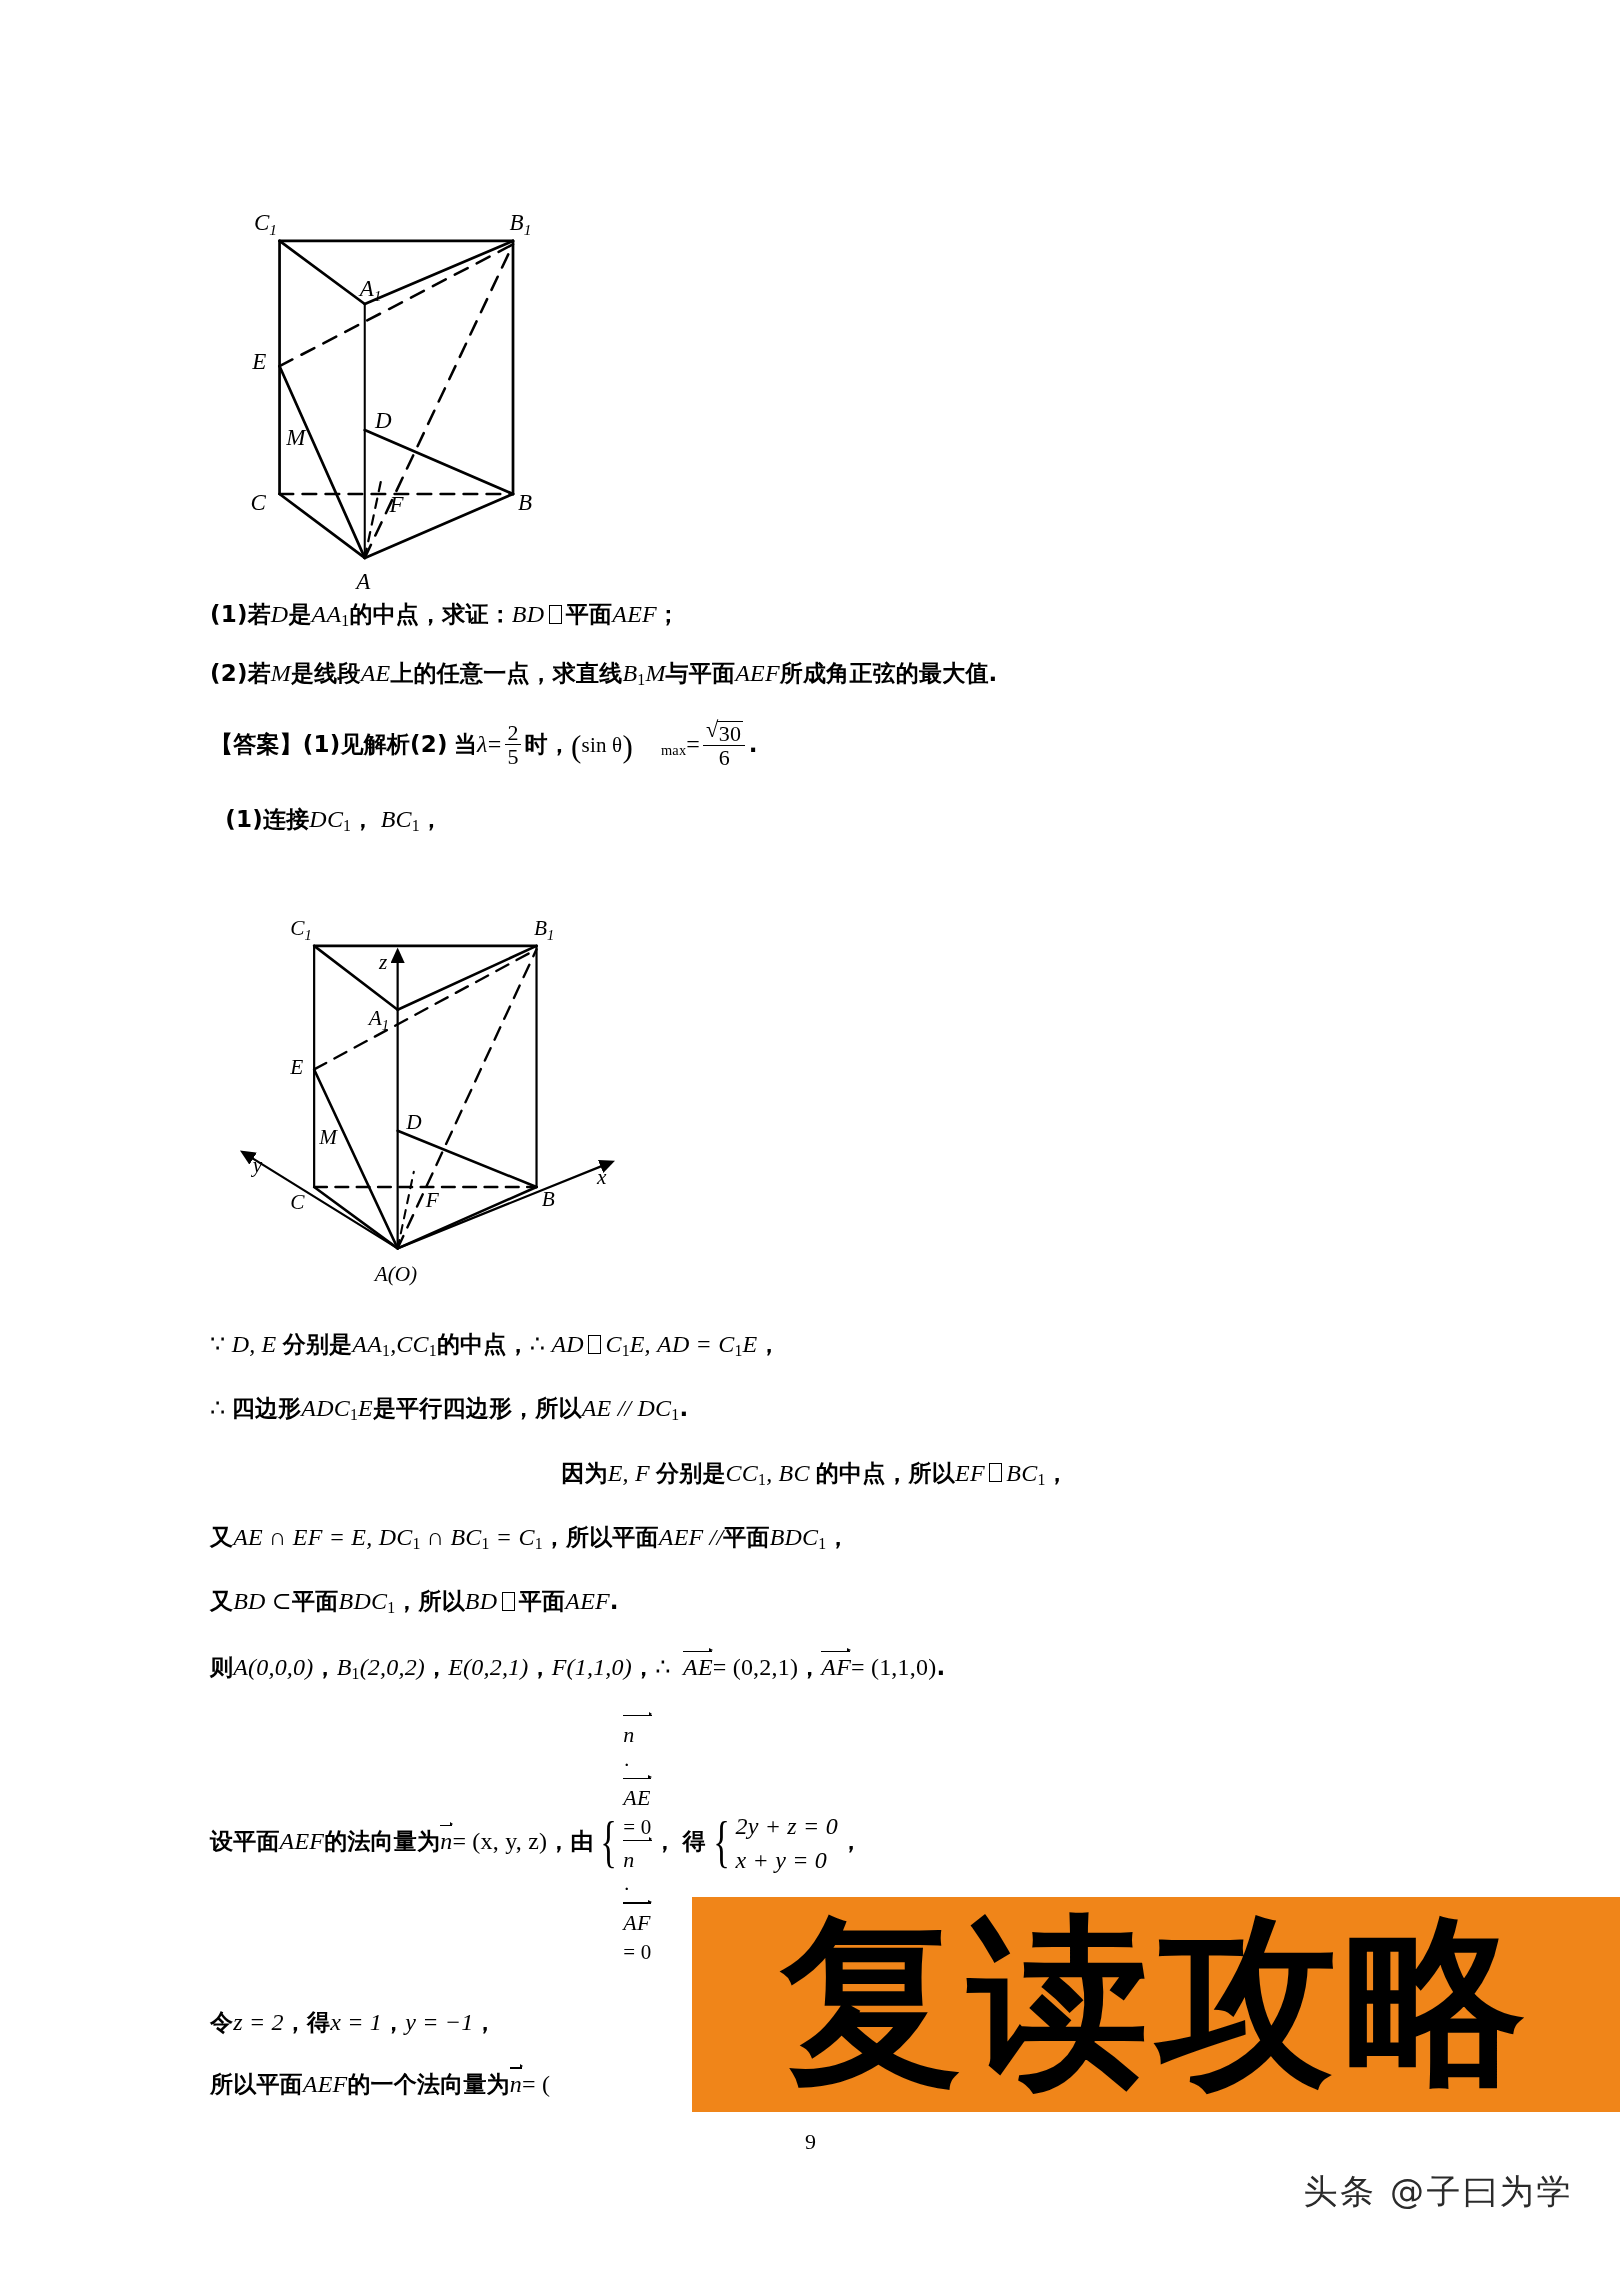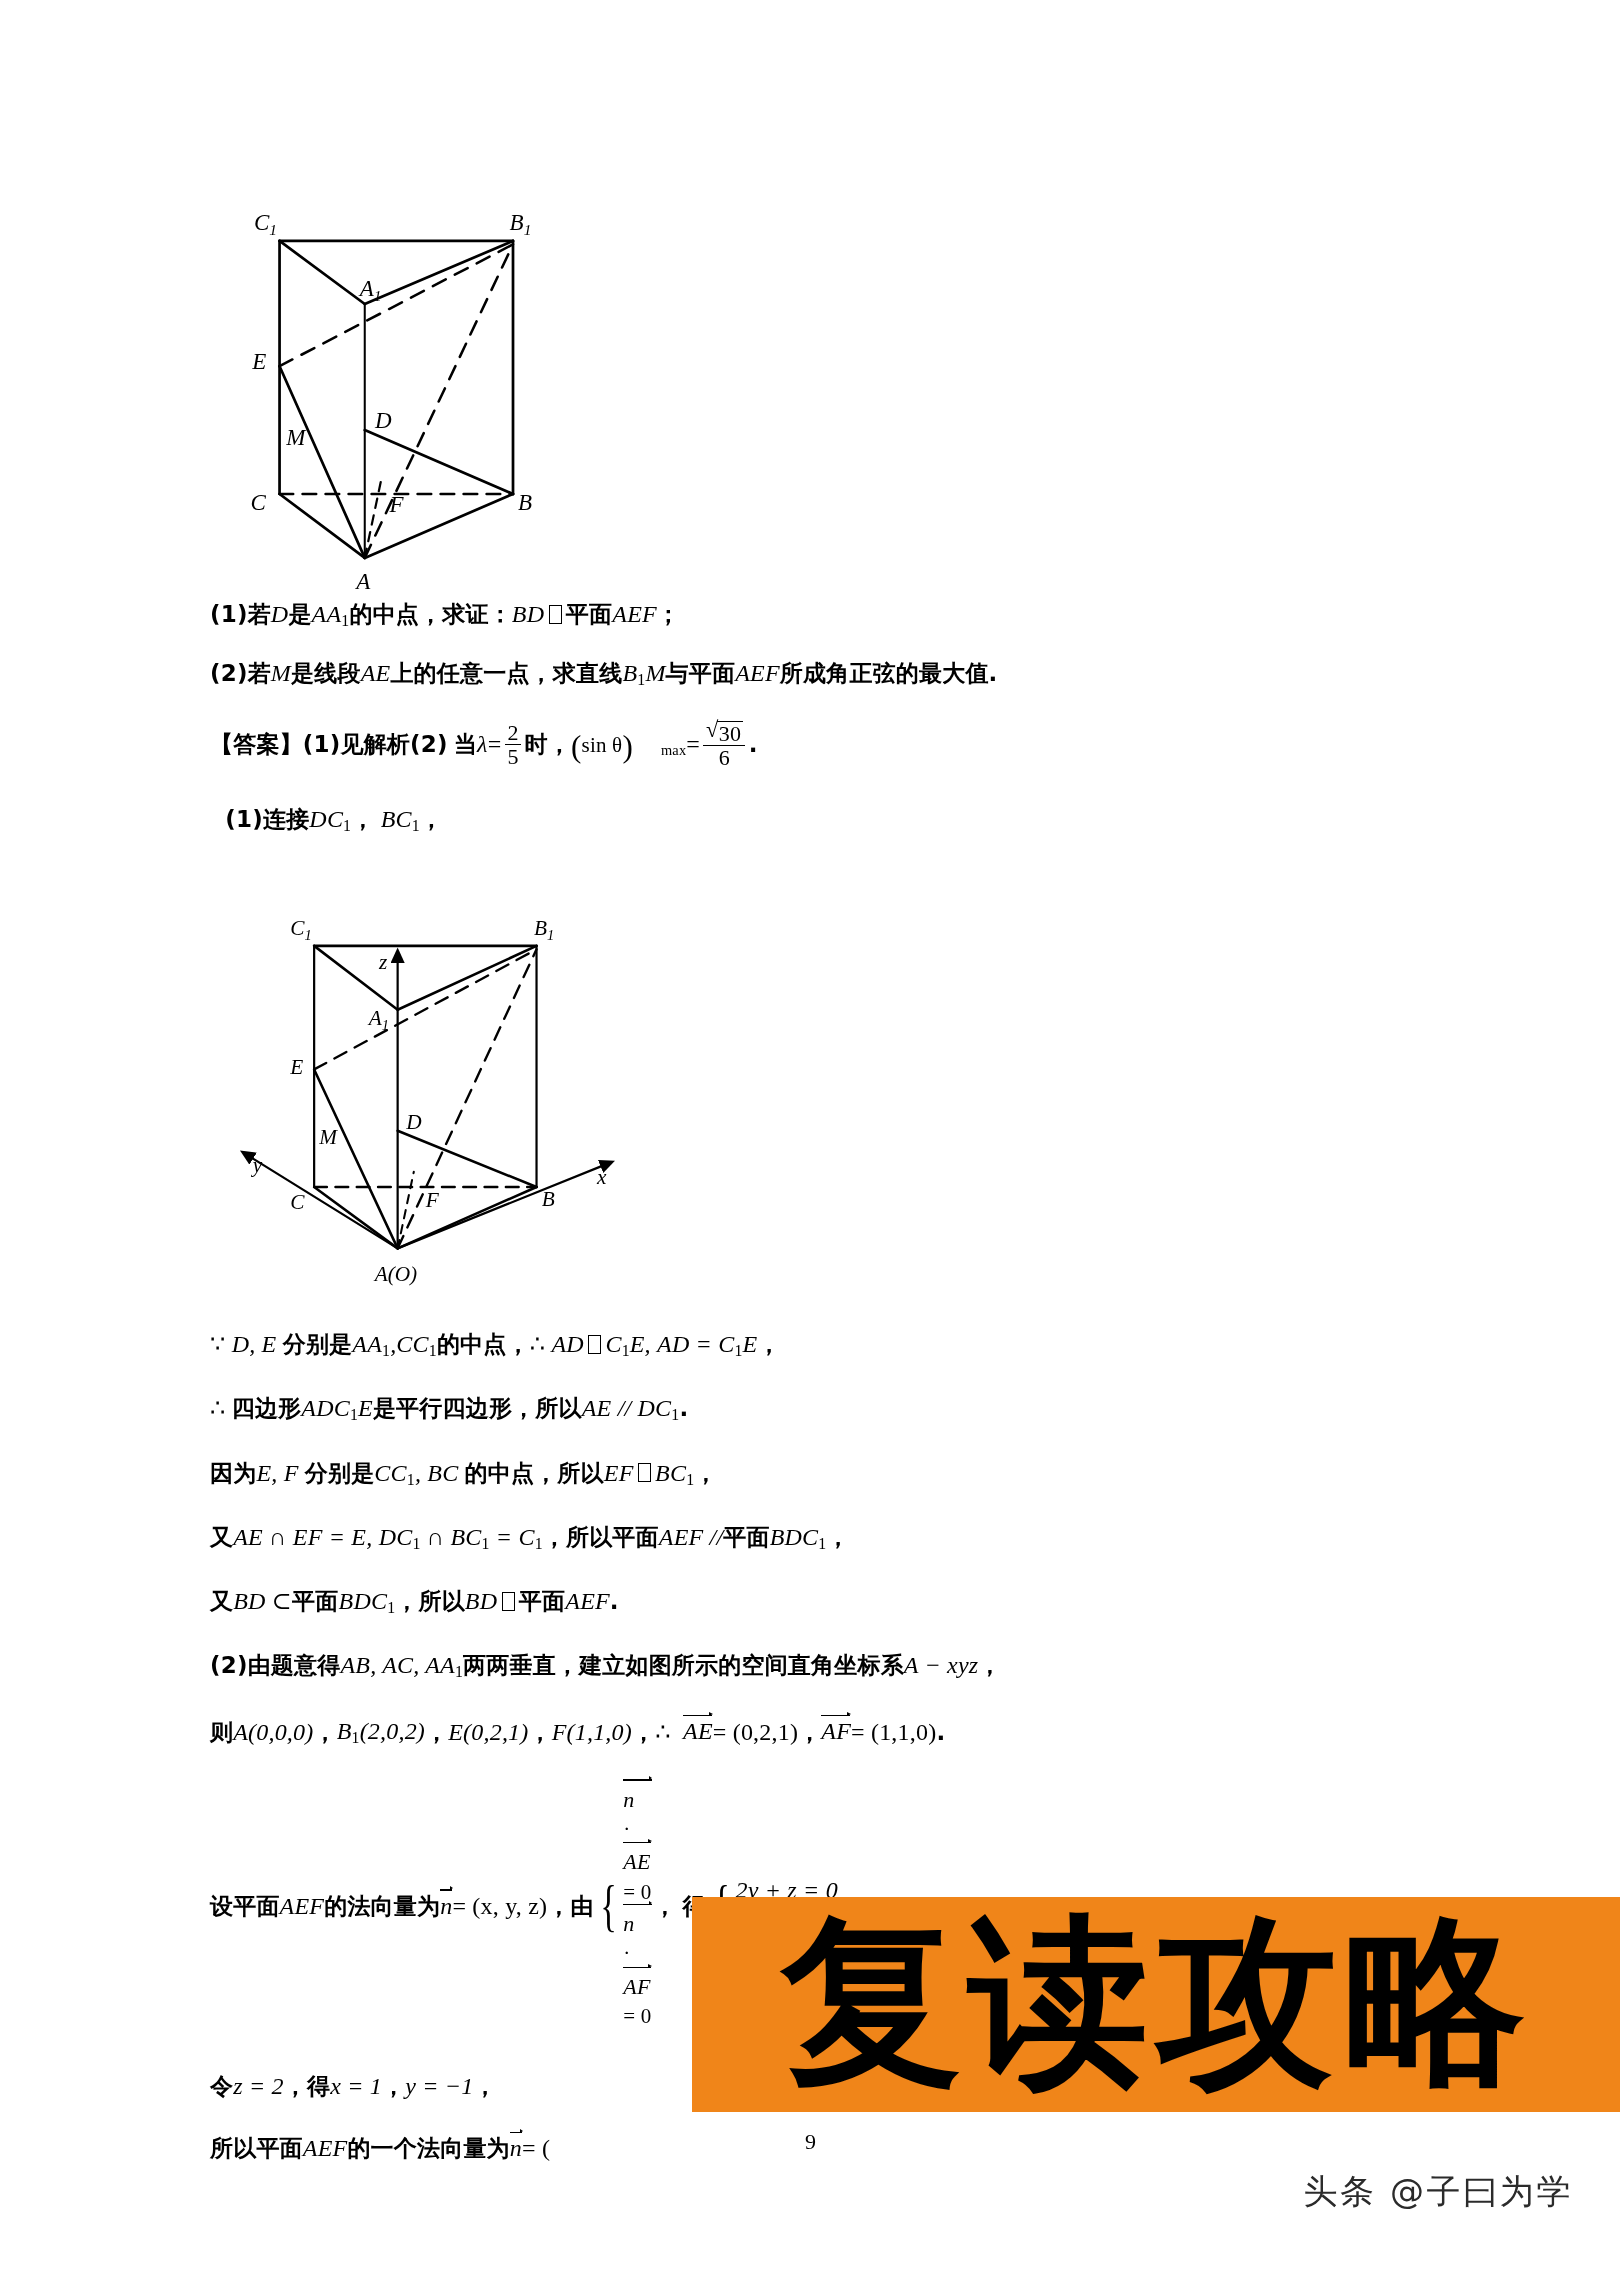--- a/index.html
+++ b/index.html
@@ -320,35 +320,32 @@
   <div class="content" style="top:1332px;">
 
     <p class="line" style="margin-bottom:37px;">
       <span class="mn">∵</span>&nbsp;<span class="mi">D, E</span>&nbsp;<span class="cn">分别是</span><span class="mi"><span>AA</span><sub>1</sub><span>,CC</span><sub>1</sub></span><span class="cn">的中点，</span><span class="mn">∴</span>&nbsp;<span class="mi">AD</span><span class="box"></span><span class="mi"><span>C</span><sub>1</sub><span>E,</span></span>&nbsp;<span class="mi"><span>AD = C</span><sub>1</sub><span>E</span></span><span class="cn">，</span>
     </p>
 
     <p class="line" style="margin-bottom:37px;">
       <span class="mn">∴</span>&nbsp;<span class="cn">四边形</span><span class="mi"><span>ADC</span><sub>1</sub><span>E</span></span><span class="cn">是平行四边形，所以</span><span class="mi"><span>AE // DC</span><sub>1</sub></span><span class="cn">.</span>
     </p>
 
-    <p class="line" style="margin-bottom:37px;">
+    <p class="line" style="margin-bottom:37px;text-align:center;">
       <span class="cn">因为</span><span class="mi">E, F</span>&nbsp;<span class="cn">分别是</span><span class="mi"><span>CC</span><sub>1</sub><span>, BC</span></span>&nbsp;<span class="cn">的中点，所以</span><span class="mi">EF</span><span class="box"></span><span class="mi"><span>BC</span><sub>1</sub></span><span class="cn">，</span>
     </p>
 
     <p class="line" style="margin-bottom:37px;">
       <span class="cn">又</span><span class="mi"><span>AE ∩ EF = E, DC</span><sub>1</sub><span> ∩ BC</span><sub>1</sub><span> = C</span><sub>1</sub></span><span class="cn">，所以平面</span><span class="mi">AEF //</span><span class="cn">平面</span><span class="mi"><span>BDC</span><sub>1</sub></span><span class="cn">，</span>
     </p>
 
     <p class="line" style="margin-bottom:37px;">
       <span class="cn">又</span><span class="mi">BD ⊂</span><span class="cn">平面</span><span class="mi"><span>BDC</span><sub>1</sub></span><span class="cn">，所以</span><span class="mi">BD</span><span class="box"></span><span class="cn">平面</span><span class="mi">AEF</span><span class="cn">.</span>
     </p>
 
-    <p class="line" style="margin-bottom:37px;">
-      <span class="cn">(2)</span><span class="cn">由题意得</span><span class="mi"><span>AB, AC, AA</span><sub>1</sub></span><span class="cn">两两垂直，建立如图所示的空间直角坐标系</span><span class="mi">A − xyz</span><span class="cn">，</span>
-    </p>
 
     <p class="line" style="margin-bottom:37px;">
       <span class="cn">则</span><span class="mi">A(0,0,0)</span><span class="cn">，</span><span class="mi"><span>B</span><sub>1</sub><span>(2,0,2)</span></span><span class="cn">，</span><span class="mi">E(0,2,1)</span><span class="cn">，</span><span class="mi">F(1,1,0)</span><span class="cn">，</span><span class="mn">∴</span>&nbsp;&nbsp;<span class="vec">AE</span><span class="mn">= (0,2,1)</span><span class="cn">，</span><span class="vec">AF</span><span class="mn">= (1,1,0)</span><span class="cn">.</span>
     </p>
 
     <p class="line" style="margin-bottom:41px;">
       <span class="cn">设平面</span><span class="mi">AEF</span><span class="cn">的法向量为</span><span class="nvec">n</span><span class="mn">= (x, y, z)</span><span class="cn">，由</span><span class="sysbrace">
           <span class="brace">{</span>
           <span class="rows">
             <span>

